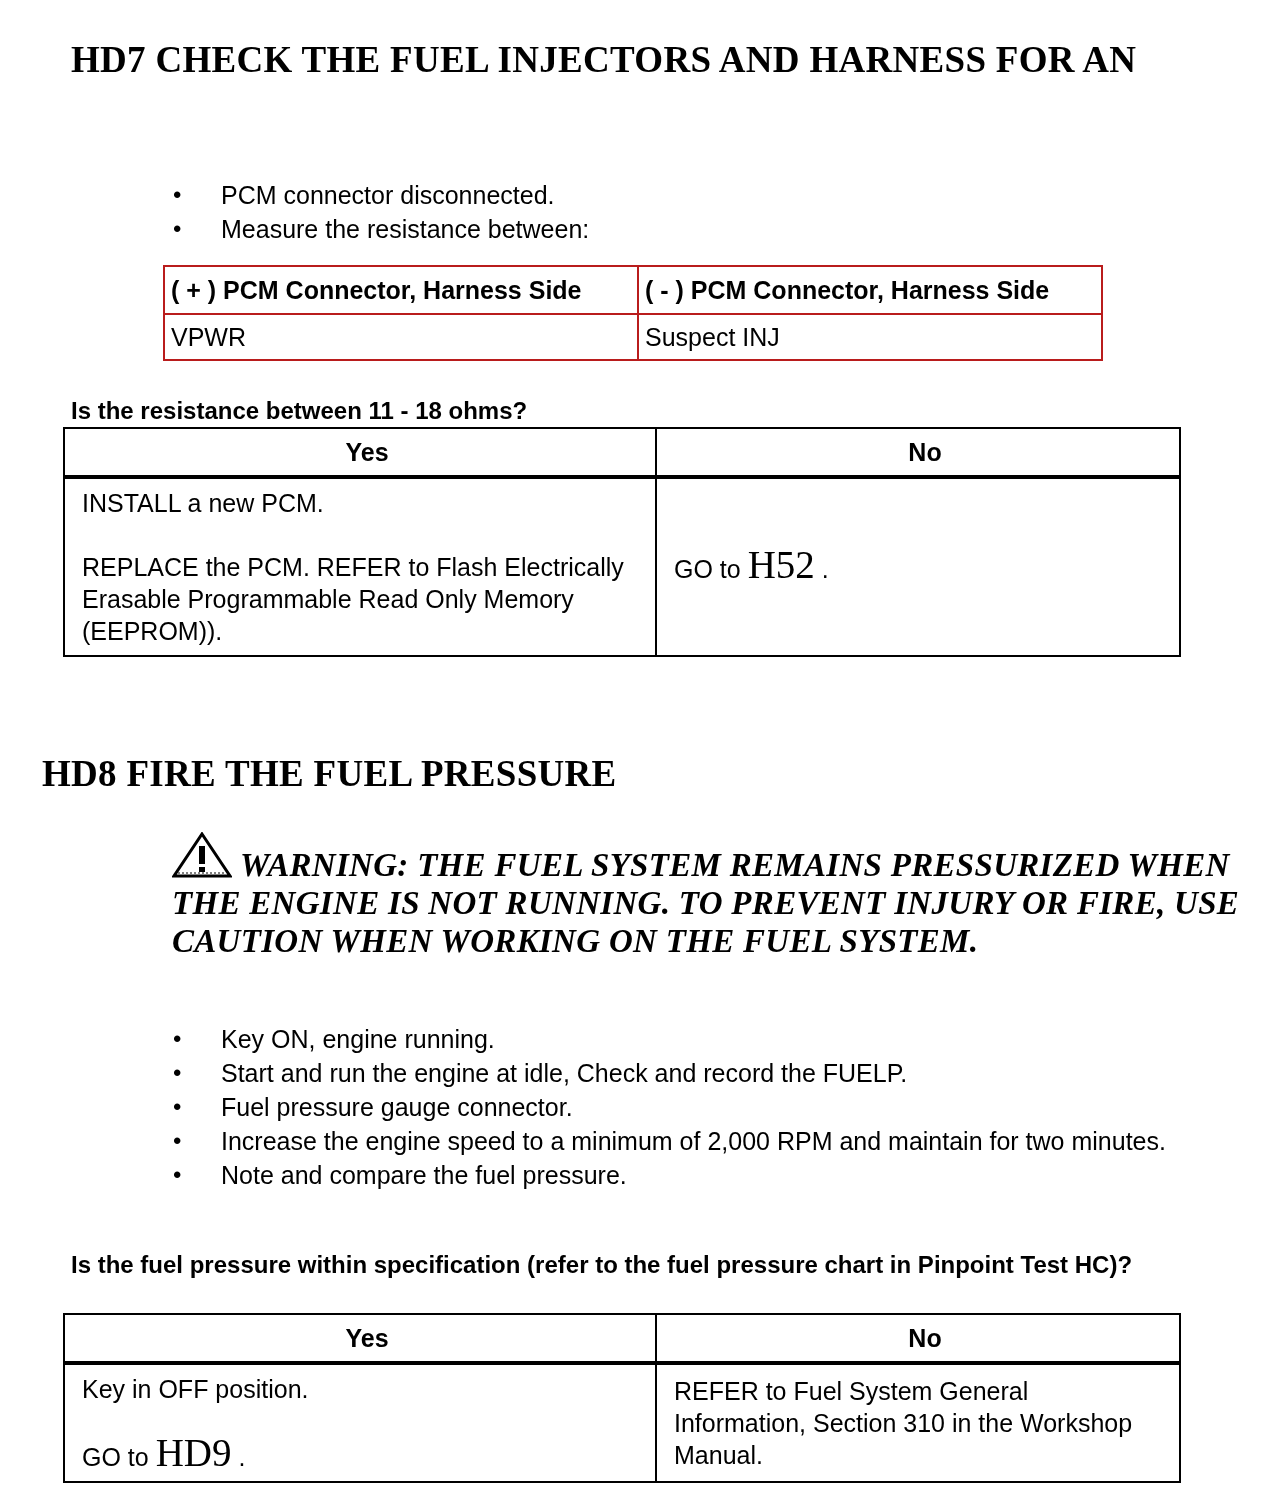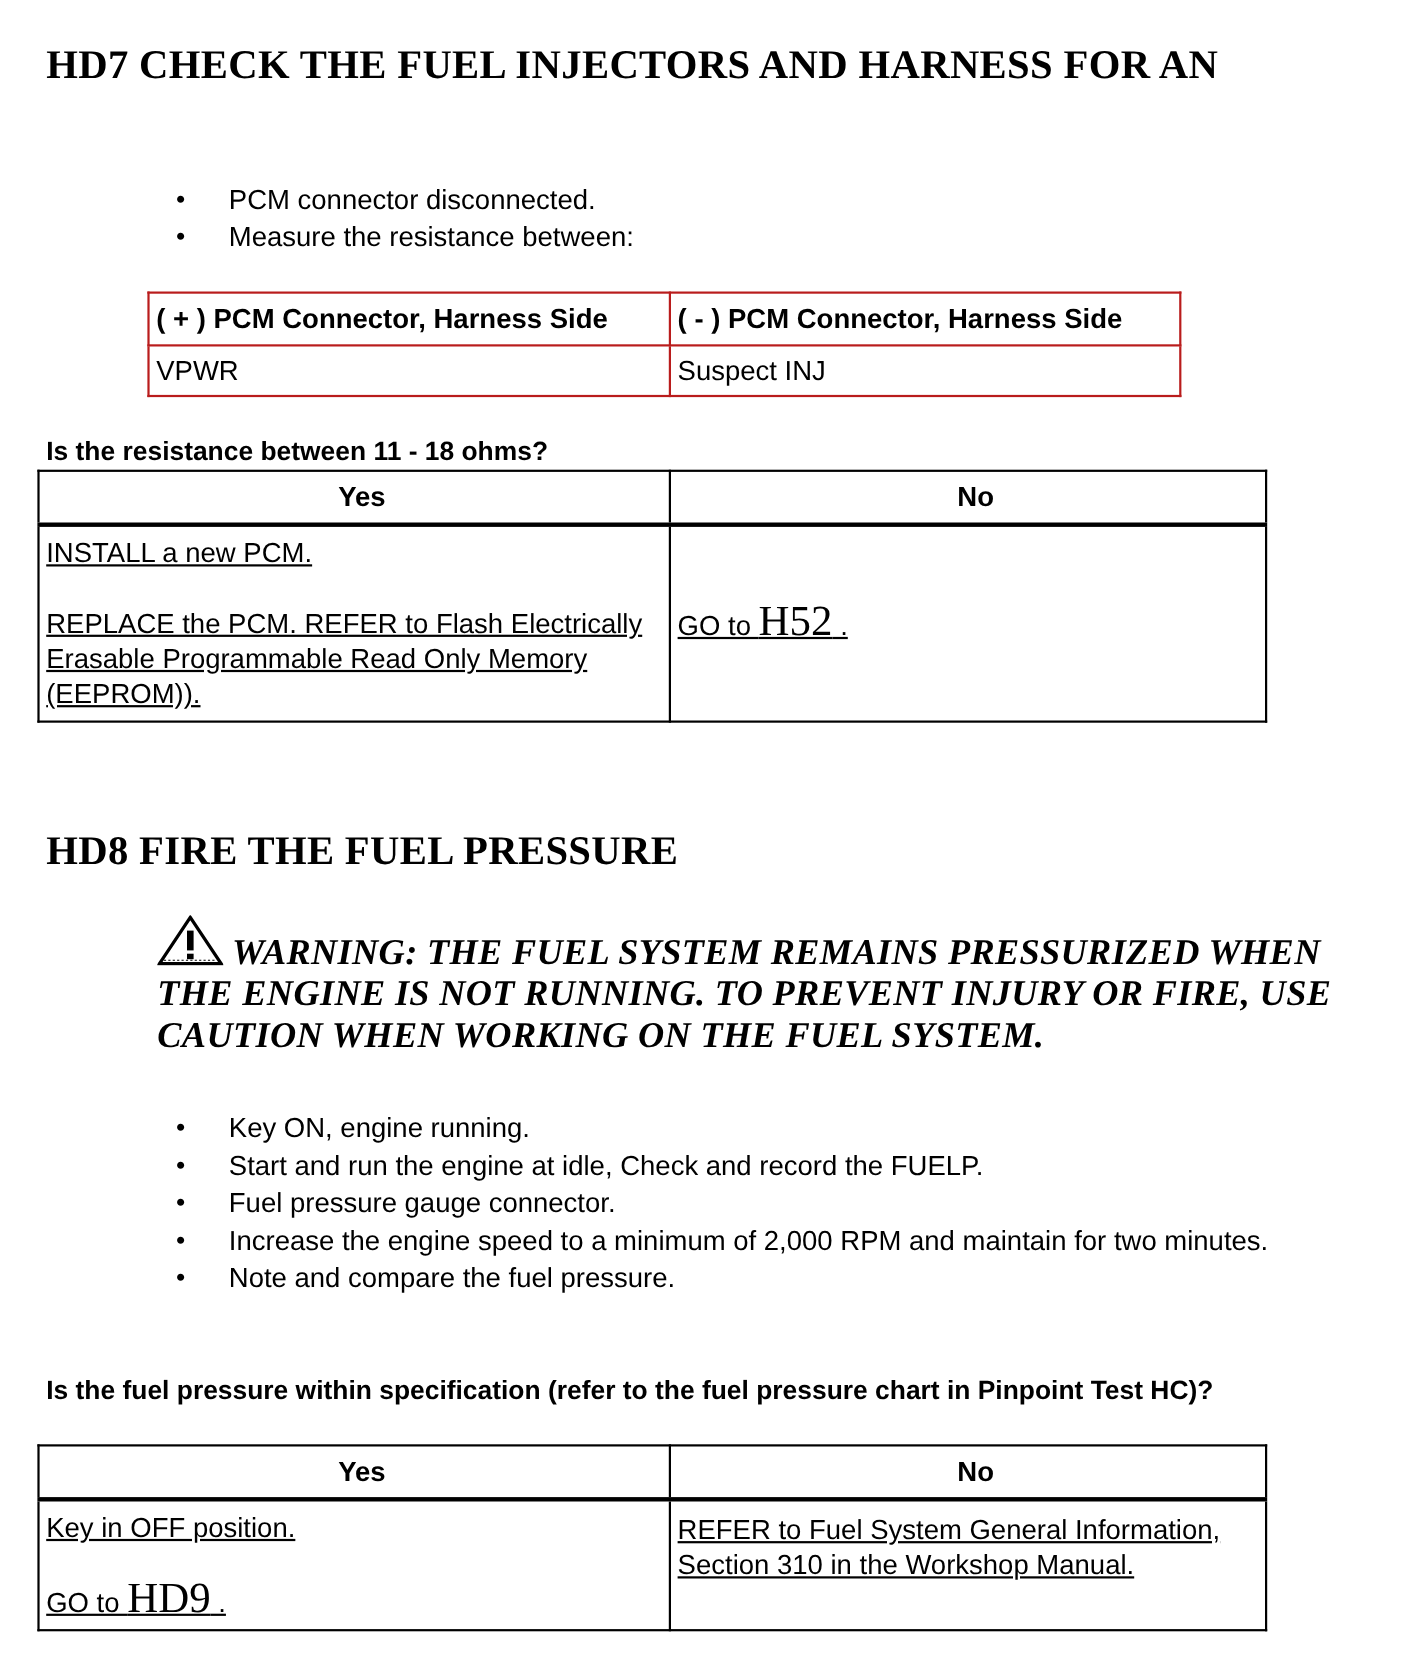--- a/index.html
+++ b/index.html
@@ -1,35 +1,35 @@
 <!DOCTYPE html>
 <html><head>
   <meta charset="utf-8">
   <style>
     html, body { margin: 0; padding: 0; background: #ffffff; }
     body { width: 1280px; height: 1512px; position: relative; overflow: hidden; color: #000; }
-    .abs { position: absolute; }
+    .abs { position: absolute; margin-left: 29px; }
 
     .h1 { font-family: "Liberation Serif", serif; font-weight: bold; font-size: 37px; line-height: 44px; letter-spacing: 0.3px; margin: 0; }
 
-    .bullets { list-style: none; margin: 0; padding: 0; font-family: "Liberation Sans", sans-serif; font-size: 25px; line-height: 34px; }
+    .bullets { list-style: none; margin: 13px; padding: 0; font-family: "Liberation Sans", sans-serif; font-size: 25px; line-height: 34px; }
     .bullets li { position: relative; padding-left: 48px; }
     .bullets li::before { content: "\2022"; position: absolute; left: 0; top: 0; font-size: 24px; }
 
     table { border-collapse: collapse; font-family: "Liberation Sans", sans-serif; }
     .conn td, .conn th { border: 2px solid #b91c1c; padding: 0 6px; font-size: 25px; text-align: left; }
     .conn th { font-weight: bold; height: 46px; }
     .conn td { height: 44px; }
 
     .q { font-family: "Liberation Sans", sans-serif; font-weight: bold; font-size: 24px; line-height: 30px; }
 
     .yn { width: 1118px; }
     .yn th, .yn td { border: 2px solid #000; font-size: 25px; padding-left: 15px; }
     .yn th { text-align: center; font-weight: bold; height: 44px; border-bottom-width: 4px; }
-    .yn td { vertical-align: top; padding: 8px 6px; line-height: 32px; text-decoration: underline; }
+    .yn td { vertical-align: top; padding: 8px 17px; line-height: 32px; }
     .yn .col { width: 556px; }
     .ref { font-family: "Liberation Serif", serif; font-size: 39px; }
 
     .warn { font-family: "Liberation Serif", serif; font-weight: bold; font-size: 33px; line-height: 38px; letter-spacing: 0.3px; }
     .warn-icon { display: inline-block; width: 60px; height: 46px; vertical-align: -2px; }
   </style>
 </head>
 <body>
 
 <div class="abs" style="left:42px; top:38px; width:1200px;">

